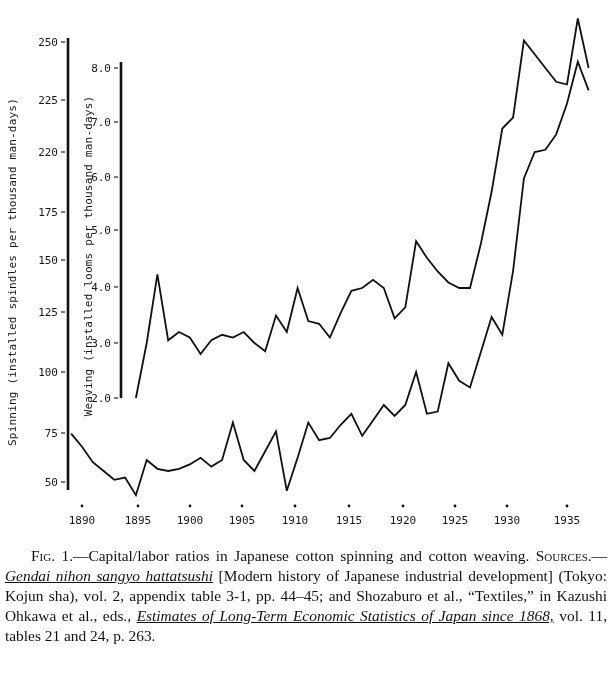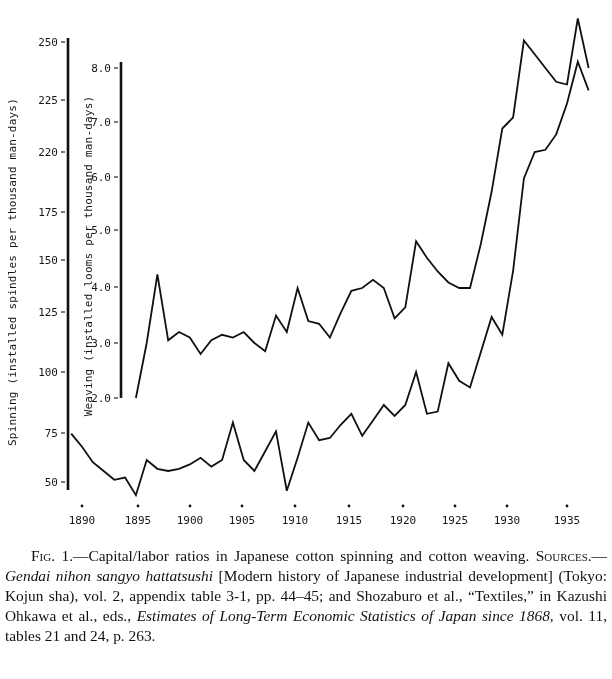--- a/index.html
+++ b/index.html
@@ -24,21 +24,21 @@
   }
   .dot{fill:#111;}
   .caption{
     position:absolute;left:0;top:546px;width:602px;
     padding:0 5px;margin:0;
     font-family:"Liberation Serif", serif;
     font-size:15.4px;line-height:20px;color:#111;
     text-align:justify;text-indent:26px;
   }
   .sc{font-variant:small-caps;font-family:Liberation Serif, serif;}
-  .it{font-style:italic;}
+  .it{font-style:italic;text-decoration:underline;}
 </style>
 </head>
 <body>
 
 <div class="page">
   <svg id="chart" width="612" height="544" viewBox="0 0 612 544">
     <text class="axistitle" transform="translate(16,272) rotate(-90)" text-anchor="middle">Spinning (installed spindles per thousand man-days)</text>
     <text class="axistitle" transform="translate(92,256) rotate(-90)" text-anchor="middle">Weaving (installed looms per thousand man-days)</text>
   <line x1="68" y1="38" x2="68" y2="490" class="axisline"></line>
       <line x1="61" y1="42" x2="65" y2="42" class="tick"></line>

